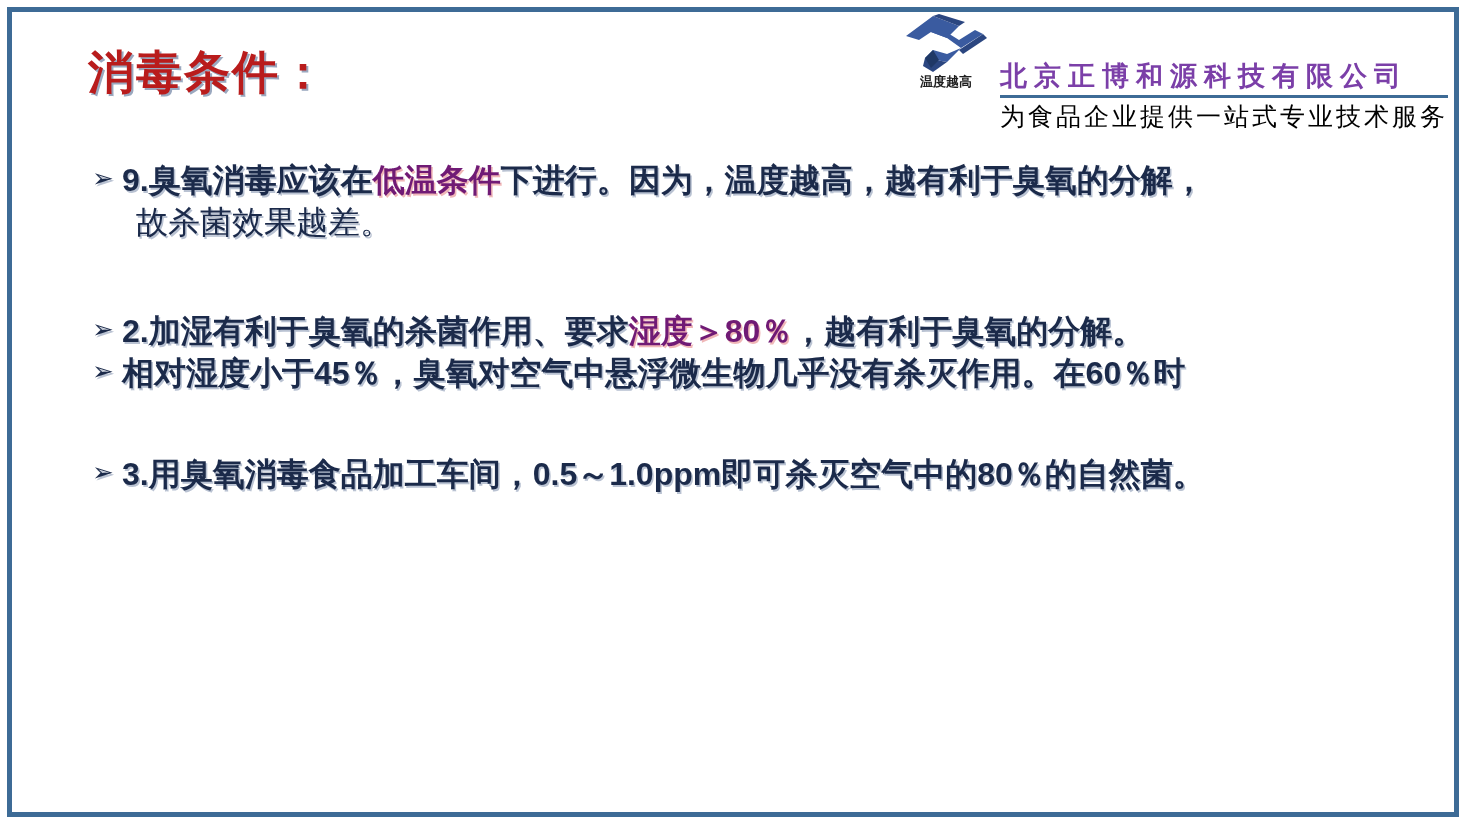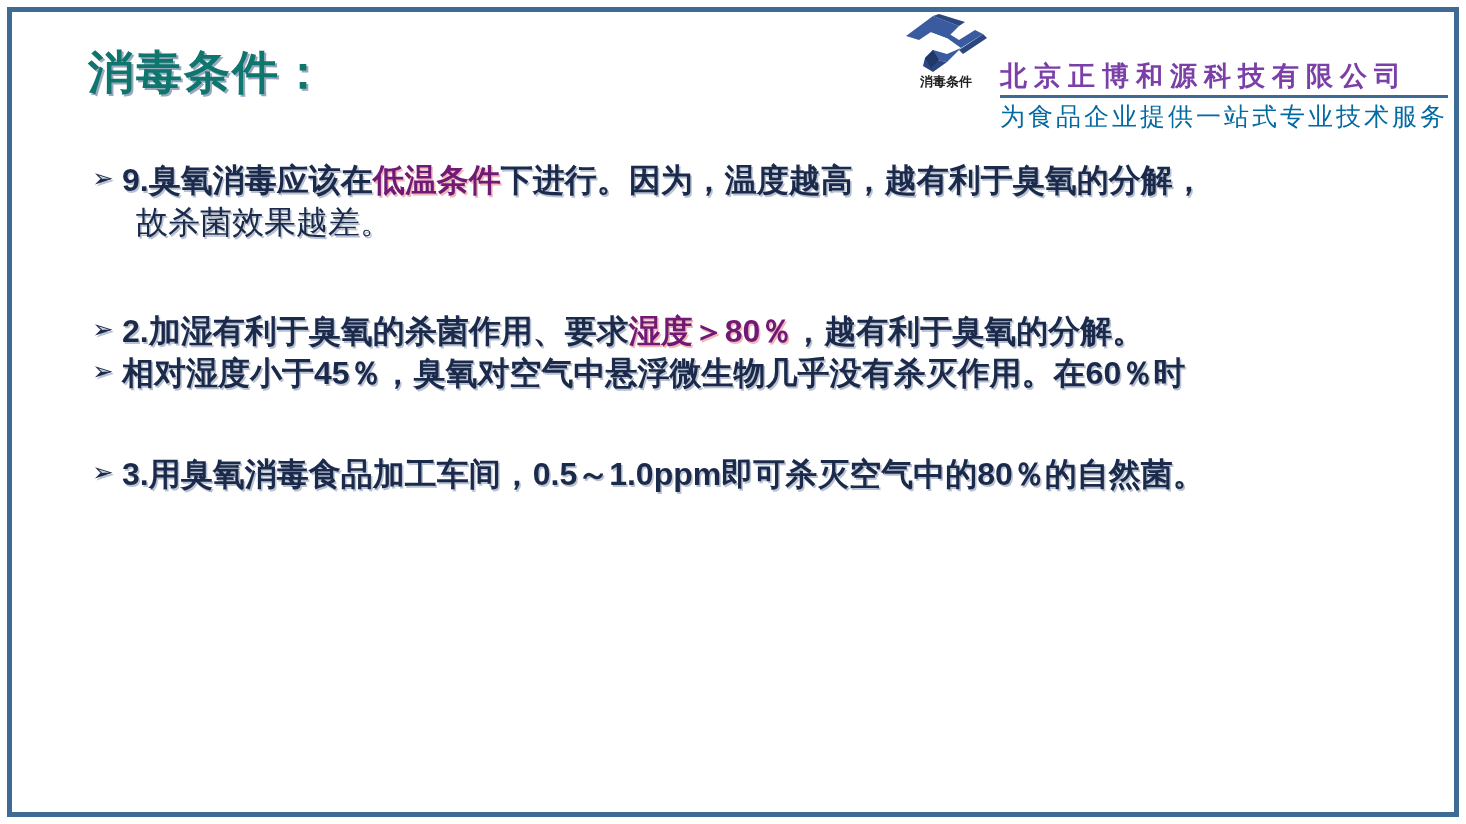--- a/index.html
+++ b/index.html
@@ -82,34 +82,34 @@
     white-space: nowrap;
   }
   #header-rule {
     height: 3px;
     background: #3d6b96;
     margin: 3px 0 4px 0;
     width: 100%;
   }
   #company-slogan {
     font-size: 25px;
-    color: #0369a1;
+    color: #000000;
     letter-spacing: 3px;
     line-height: 1.15;
     white-space: nowrap;
   }
 
   
   #slide-title {
     position: absolute;
     left: 88px;
     top: 42px;
     font-size: 46px;
     font-weight: bold;
-    color: #0f766e;
+    color: #b91c1c;
     text-shadow: 2px 2px 0 #9aa8bf;
     letter-spacing: 2px;
     white-space: nowrap;
   }
 
   
   #body-content {
     position: absolute;
     left: 92px;
     top: 160px;
@@ -166,21 +166,21 @@
     <div id="logo-block">
       <svg id="logo-mark" viewBox="0 0 86 62">
         <polygon points="3,22 30,2 56,12 44,24 28,18 16,26" fill="#3a5ba0"></polygon>
         <polygon points="30,2 56,12 62,8 36,0" fill="#2b4680"></polygon>
         <polygon points="28,18 44,24 58,34 80,20 72,16 56,26 40,16" fill="#3a5ba0"></polygon>
         <polygon points="80,20 84,24 60,40 56,36" fill="#2b4680"></polygon>
         <polygon points="58,34 44,48 22,44 30,36 44,40" fill="#3a5ba0"></polygon>
         <polygon points="44,48 30,58 20,52 22,44" fill="#2b4680"></polygon>
         <polygon points="22,44 30,36 36,46 28,54" fill="#1f3866"></polygon>
       </svg>
-      <div id="logo-wordmark">消毒条件</div>
+      <div id="logo-wordmark">温度越高</div>
     </div>
     <div id="header-text">
       <div id="company-name">北京正博和源科技有限公司</div>
       <div id="header-rule"></div>
       <div id="company-slogan">为食品企业提供一站式专业技术服务</div>
     </div>
   </div>
 
   <div id="slide-title">消毒条件：</div>
 

